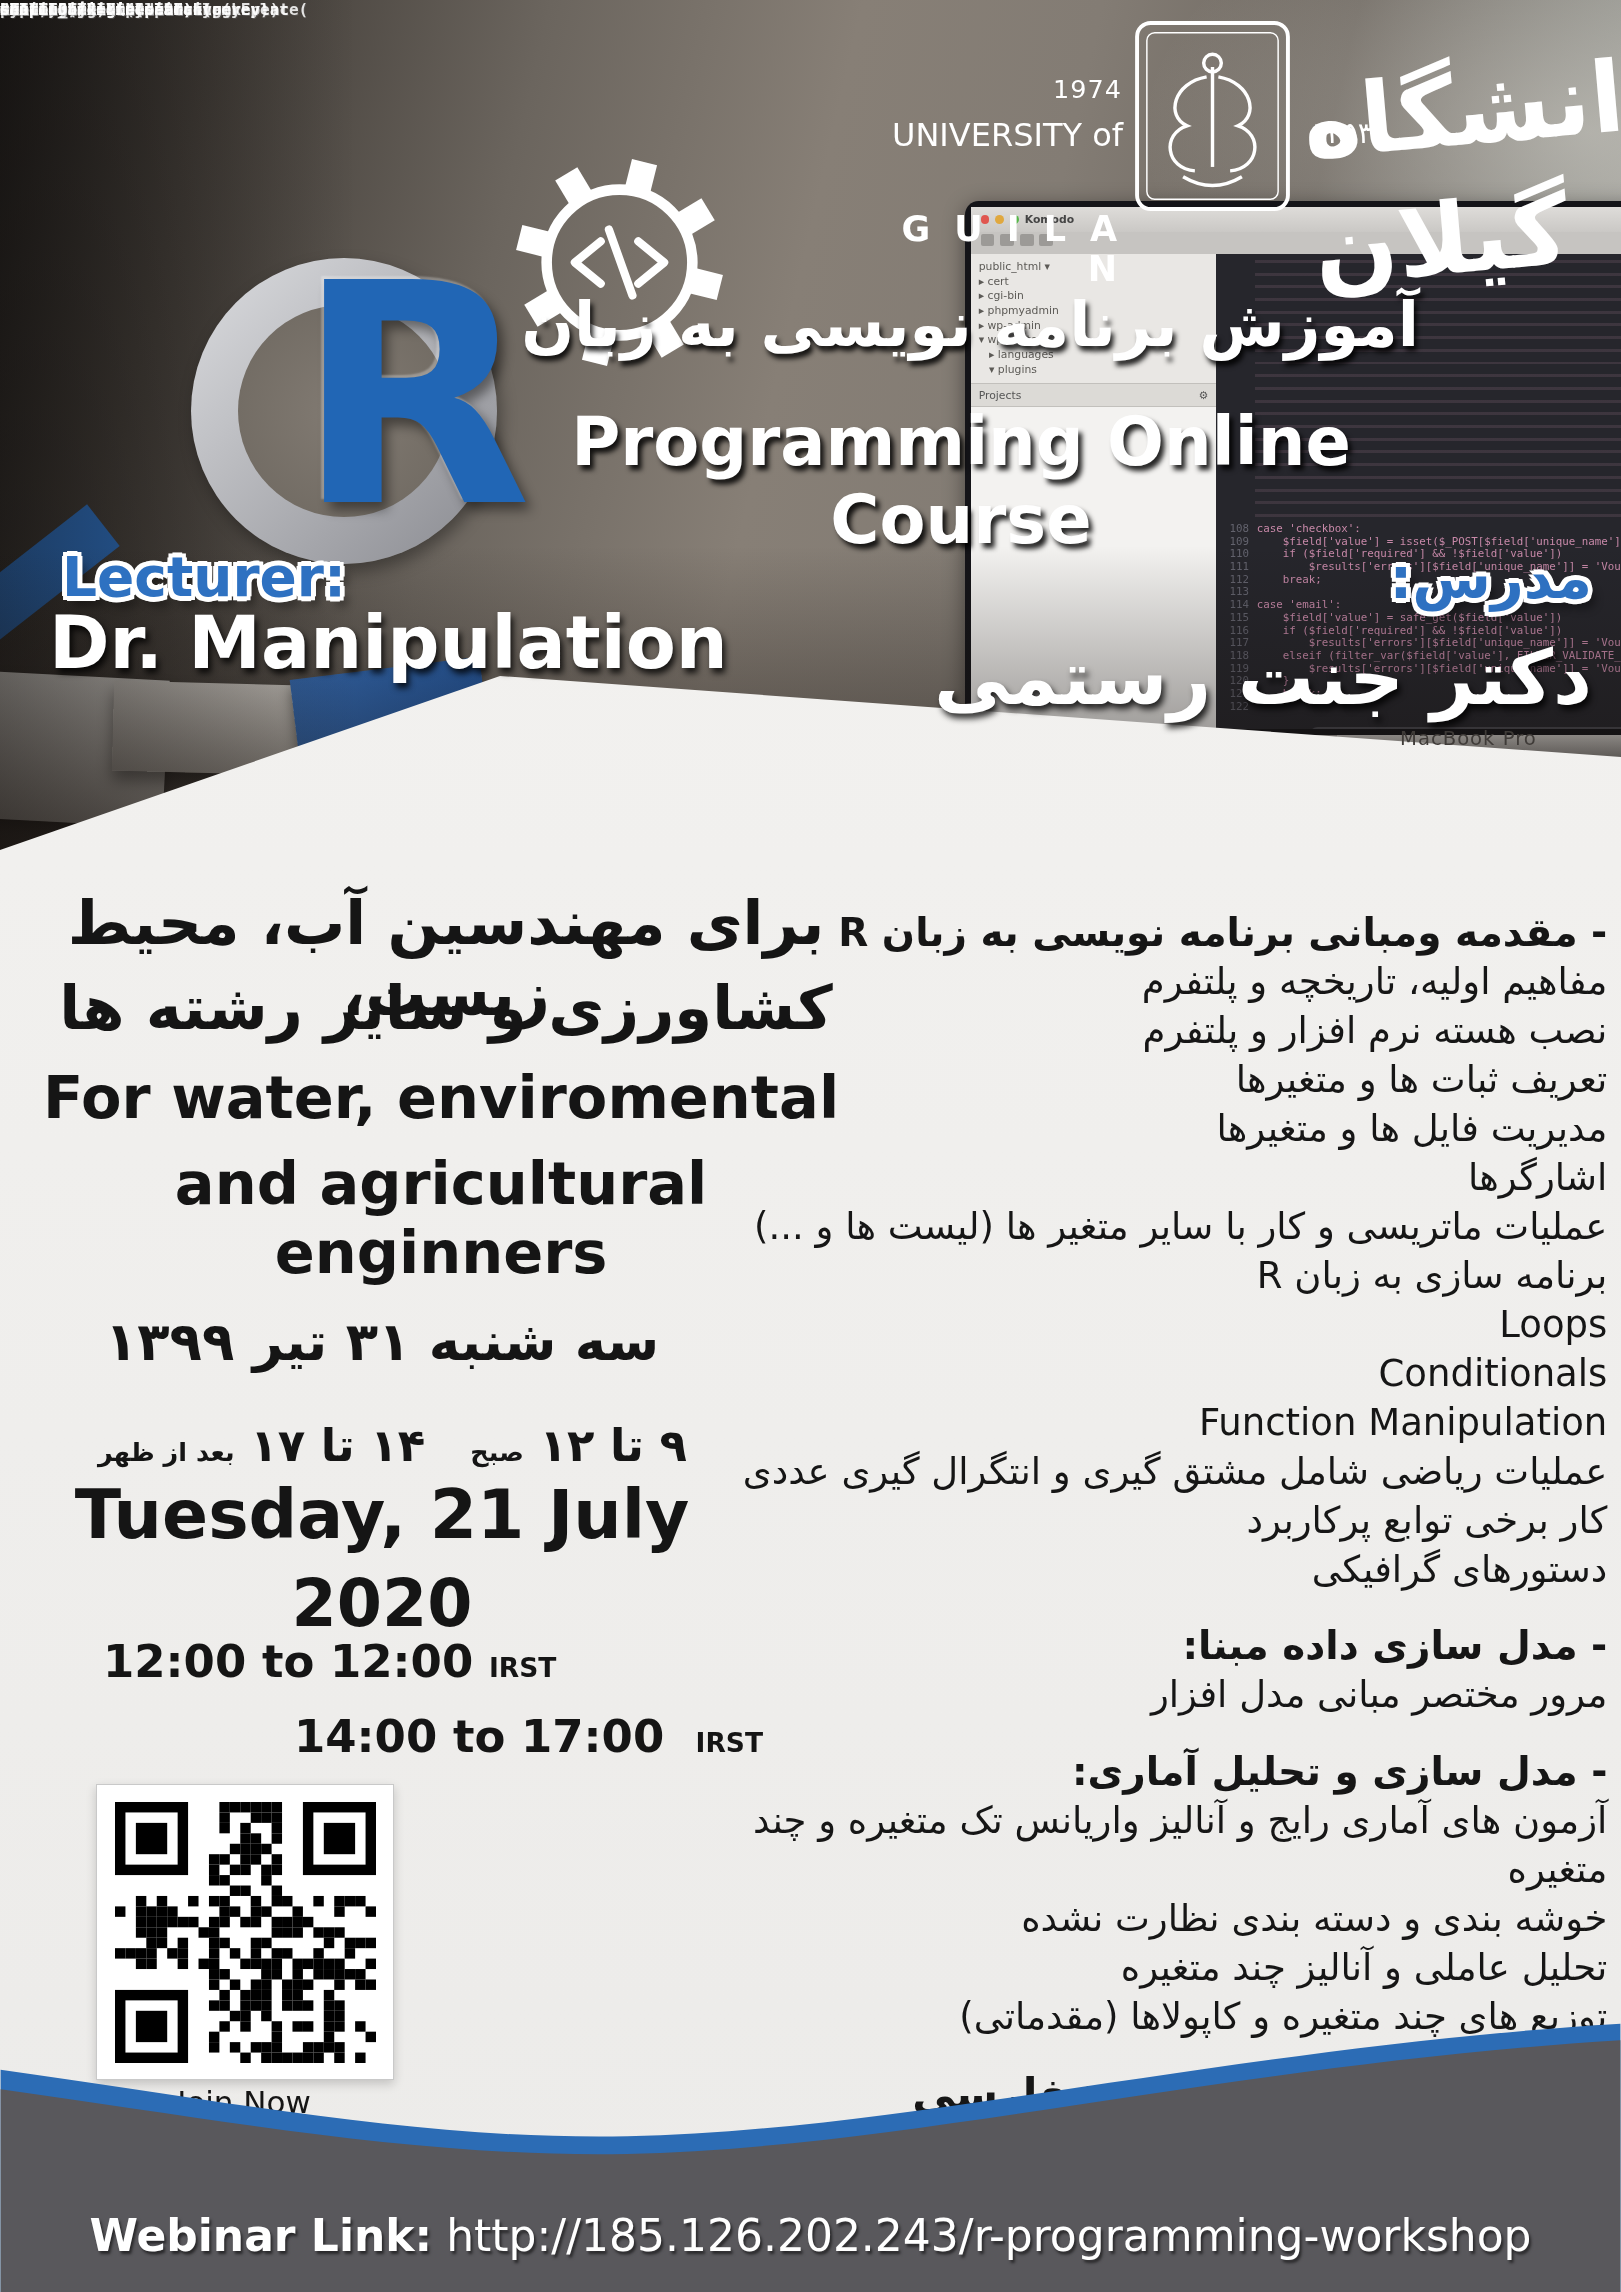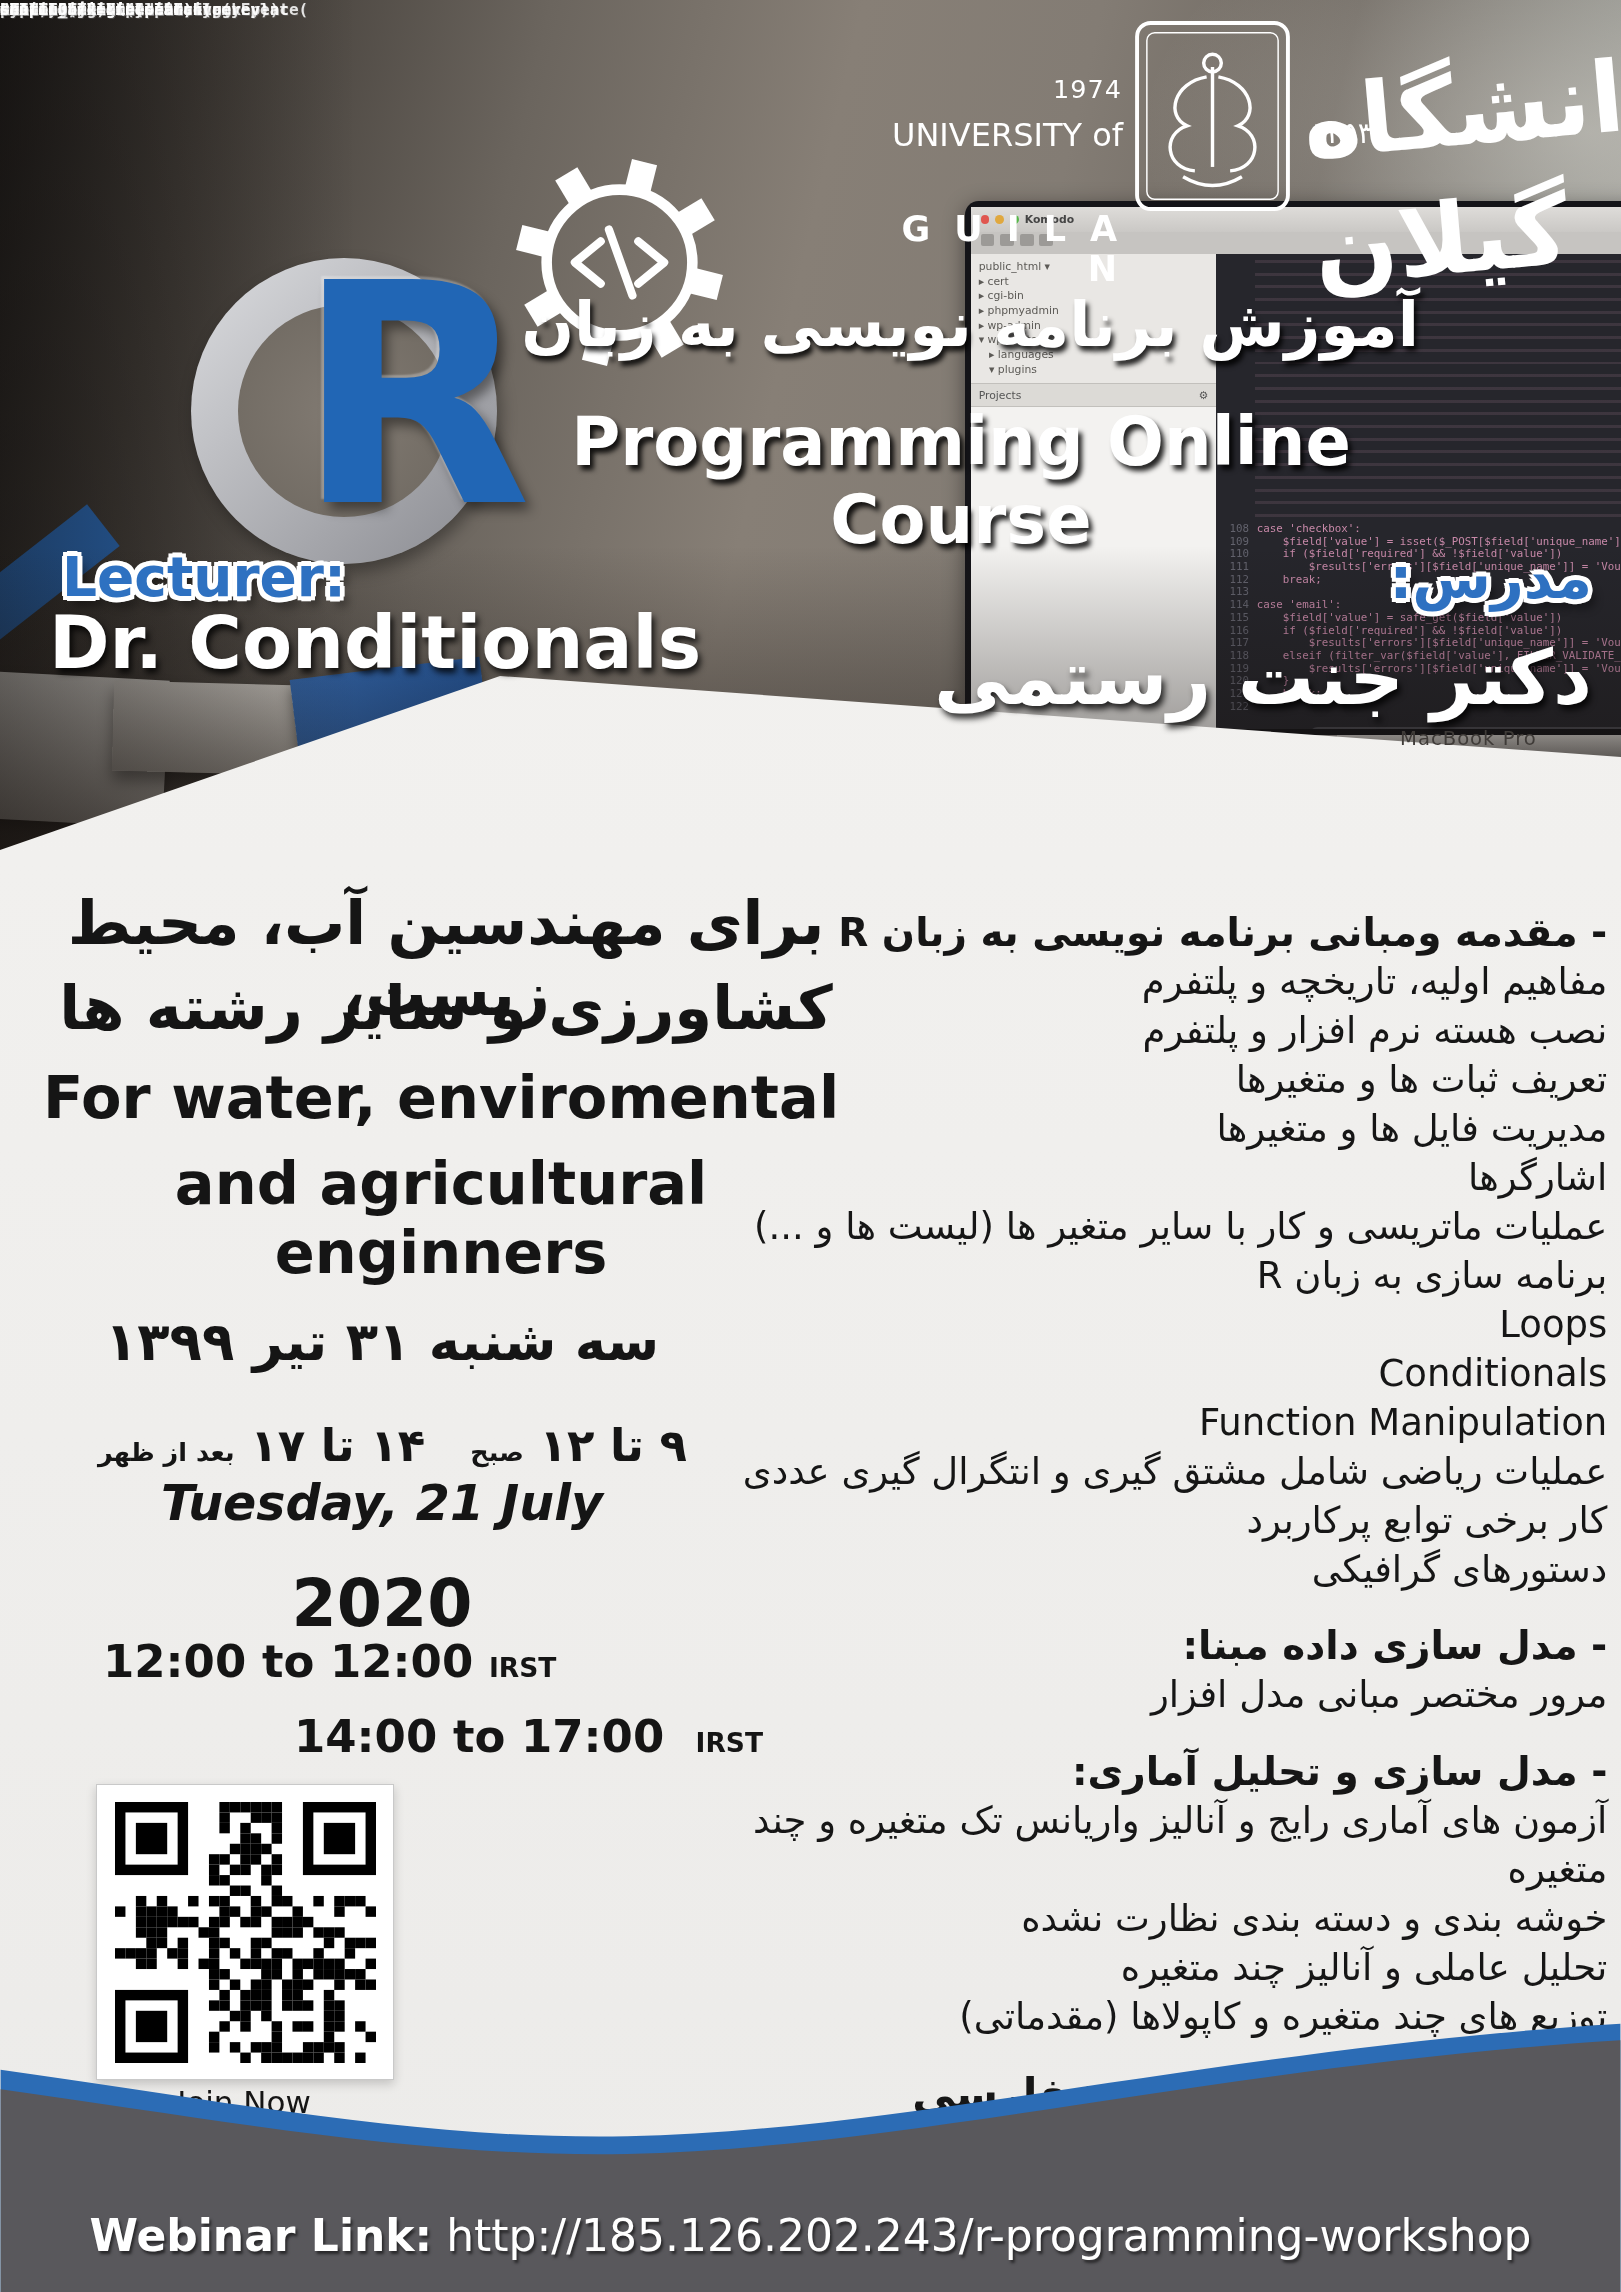--- a/index.html
+++ b/index.html
@@ -114,21 +114,21 @@
   .dark{color:#151515;}
   .aud-fa1{left:39px;top:887px;width:814px;text-align:center;font-size:61px;font-weight:700;direction:rtl;z-index:4;}
   .aud-fa2{left:39px;top:972px;width:814px;text-align:center;font-size:61px;font-weight:700;direction:rtl;z-index:4;}
   .aud-en1{left:19.6px;top:1063px;width:843px;text-align:center;font-size:59px;font-weight:700;z-index:4;}
   .aud-en2{left:19.6px;top:1149px;width:843px;text-align:center;font-size:59px;font-weight:700;z-index:4;}
   .date-fa{left:39px;top:1311px;width:686px;text-align:center;font-size:53px;font-weight:700;direction:rtl;z-index:4;}
   .times-fa{left:39px;top:1419px;width:667px;height:69px;z-index:4;direction:rtl;}
   .t-morning{position:absolute;right:19px;top:0;font-size:45px;font-weight:700;direction:rtl;}
   .t-afternoon{position:absolute;left:59px;top:0;font-size:45px;font-weight:700;direction:rtl;}
   .t-suffix{font-size:25.5px;font-weight:700;}
-  .date-en1{left:39px;top:1475px;width:686px;text-align:center;font-size:49px;font-weight:700;z-index:4;font-style:italic;}
+  .date-en1{left:39px;top:1475px;width:686px;text-align:center;font-size:68px;font-weight:700;z-index:4;}
   .date-en2{left:39px;top:1566px;width:686px;text-align:center;font-size:65px;font-weight:700;z-index:4;}
   .time1{left:103px;top:1635px;font-size:45px;font-weight:700;z-index:4;}
   .time2{left:294px;top:1710px;font-size:45px;font-weight:700;z-index:4;}
   .tz{font-size:26.5px;font-weight:700;}
   .qr-card{left:96px;top:1784px;width:296px;height:294px;background:#fff;border:1px solid #c9c9c9;
            box-shadow:0 3.9px 9.8px rgba(0,0,0,.18);z-index:4;display:flex;align-items:center;justify-content:center;}
   .join{left:96px;top:2084px;width:296px;text-align:center;font-size:31px;z-index:4;}
 
   
   .syl{position:absolute;right:13.7px;top:908px;width:921px;direction:rtl;text-align:right;z-index:4;
@@ -272,21 +272,21 @@
         <polyline points="84,82 62,100 84,118"></polyline>
         <polyline points="116,82 138,100 116,118"></polyline>
         <line x1="91" y1="72" x2="111" y2="128"></line>
       </g>
     </svg>
   </div>
   <div class="abs title-fa">آموزش برنامه نویسی به زبان</div>
   <div class="abs title-en">Programming Online Course</div>
 
   <div class="abs lect-label outline-blue">Lecturer:</div>
-  <div class="abs lect-name">Dr. Conditionals</div>
+  <div class="abs lect-name">Dr. Manipulation</div>
   <div class="abs modares-label outline-blue">مدرس:</div>
   <div class="abs modares-name">دکتر جنت رستمی</div>
 
   <div class="panel"></div>
   <div class="wm">value = float(value)</div>
   <div class="wm">place string by value</div>
   <div class="wm">= tempString.repla</div>
   <div class="wm">rmat))))  tempStr</div>
   <div class="wm">replace("czFieldID",str(key))</div>
   <div class="wm">"ASCII_STRING") : s</div>

